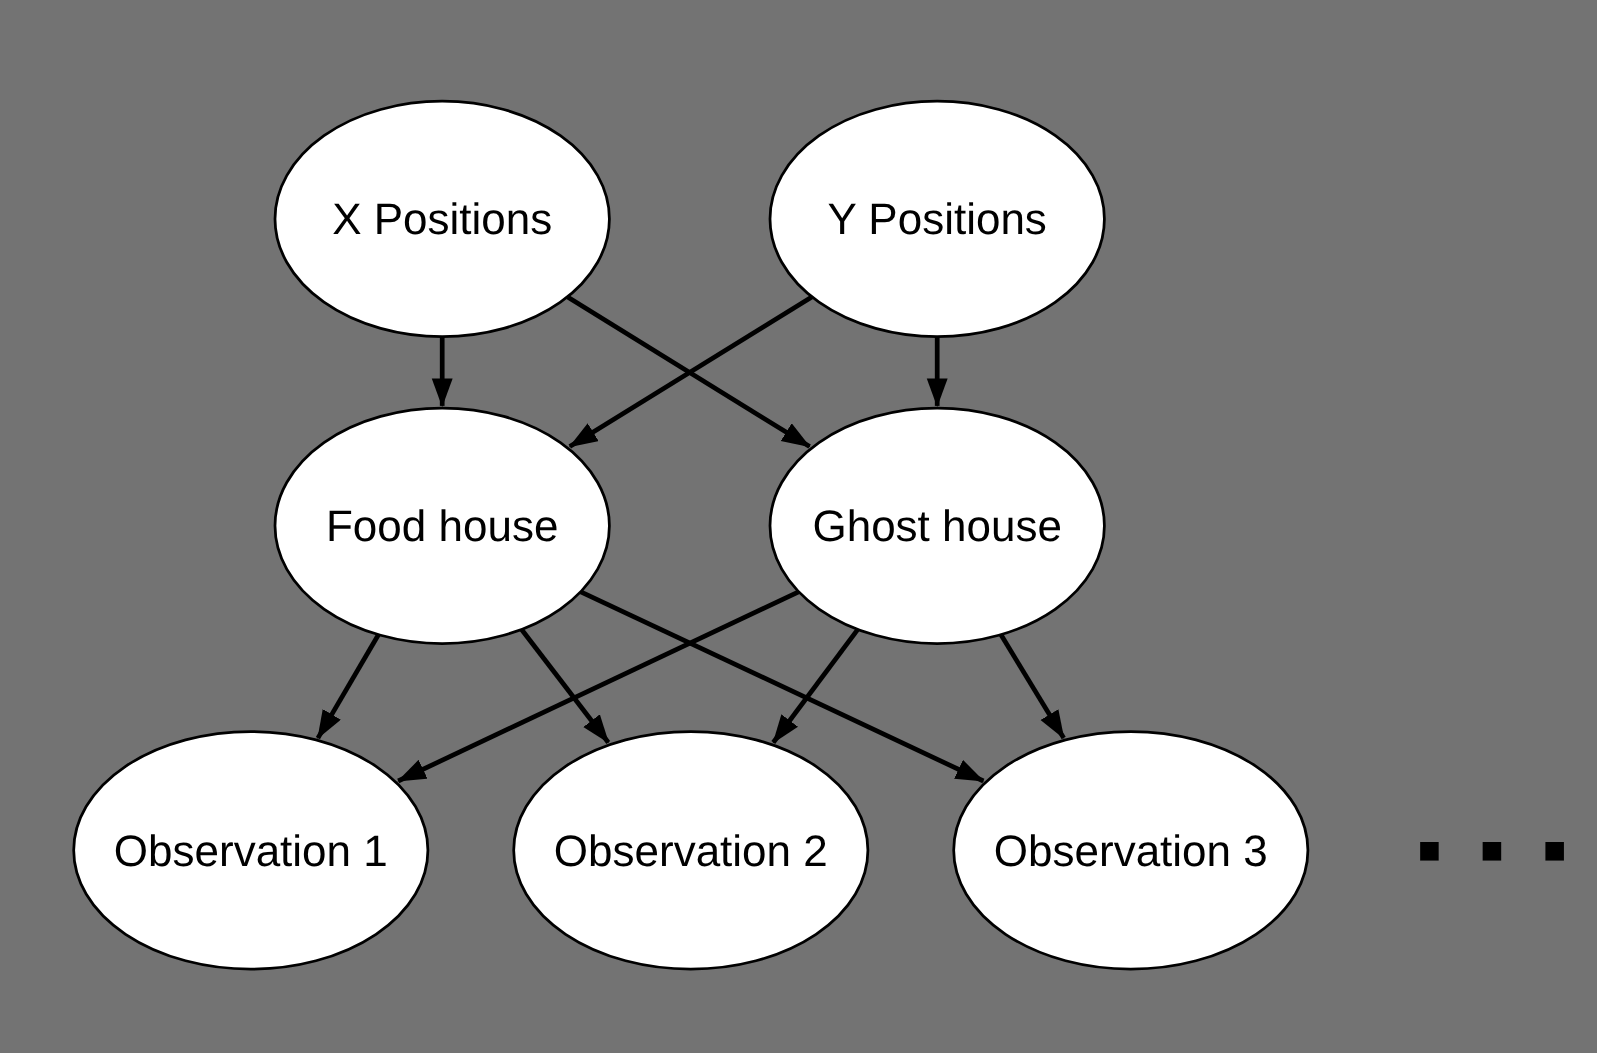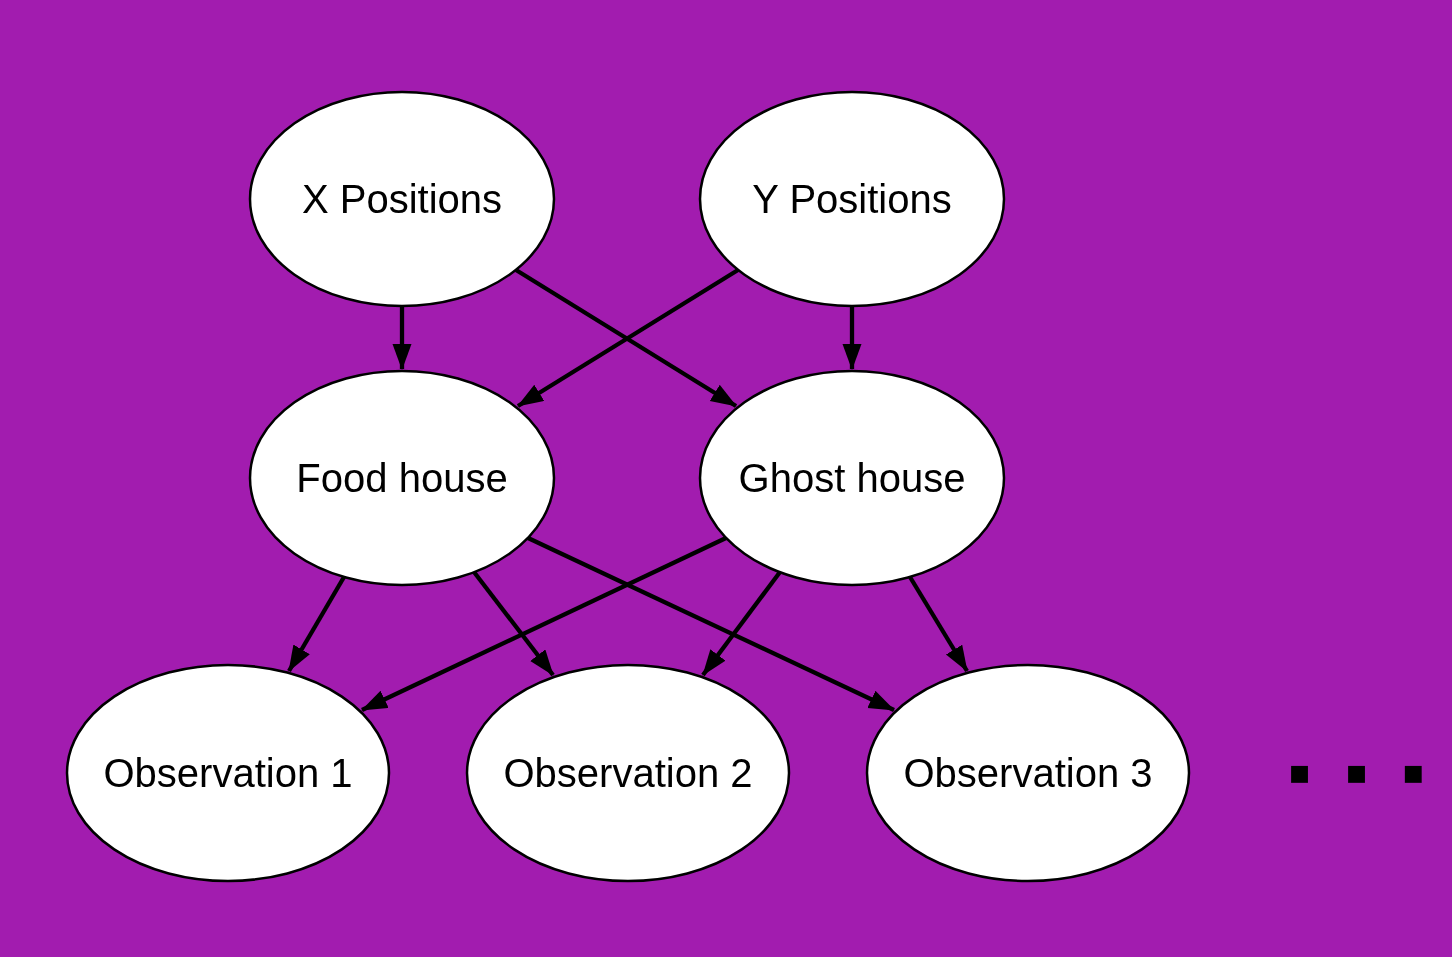--- a/index.html
+++ b/index.html
@@ -3,21 +3,21 @@
 <meta charset="utf-8">
 <style>
   html, body {
     margin: 0;
     padding: 0;
     background: #ffffff;
   }
   .page {
     width: 1452px;
     height: 957px;
-    background: #a21caf;
+    background: #737373;
     position: relative;
     overflow: hidden;
   }
   svg {
     display: block;
   }
   .node-ellipse {
     fill: #ffffff;
     stroke: #000000;
     stroke-width: 2.5;

